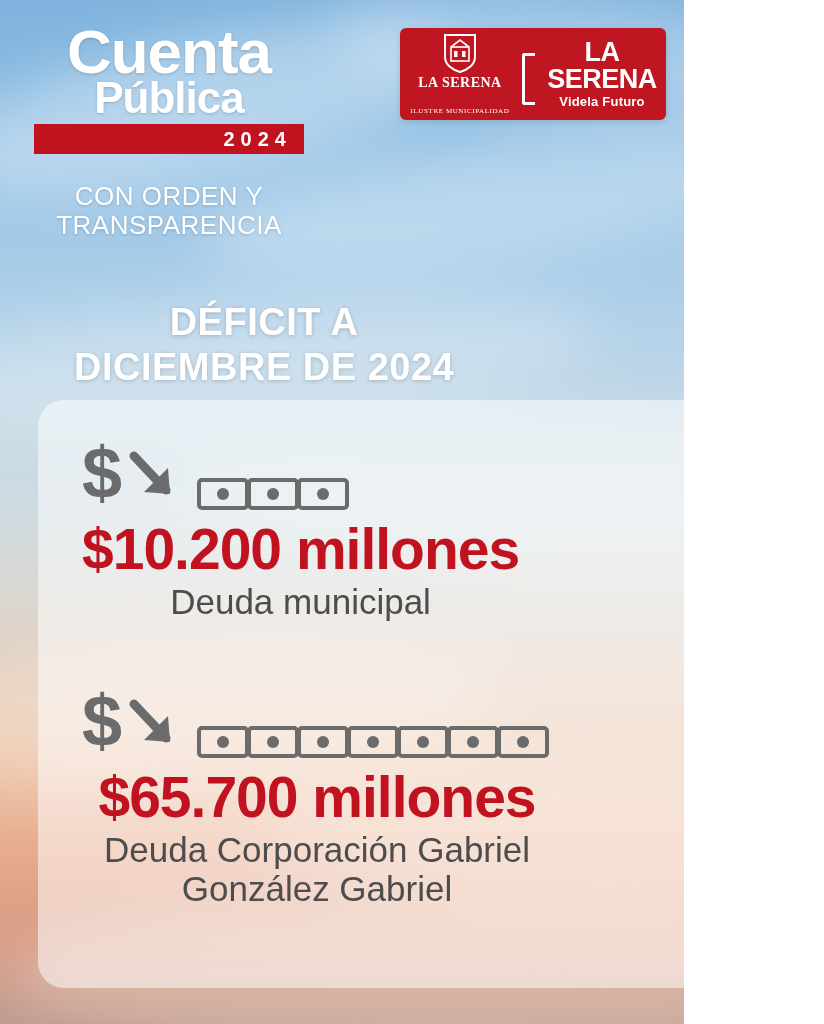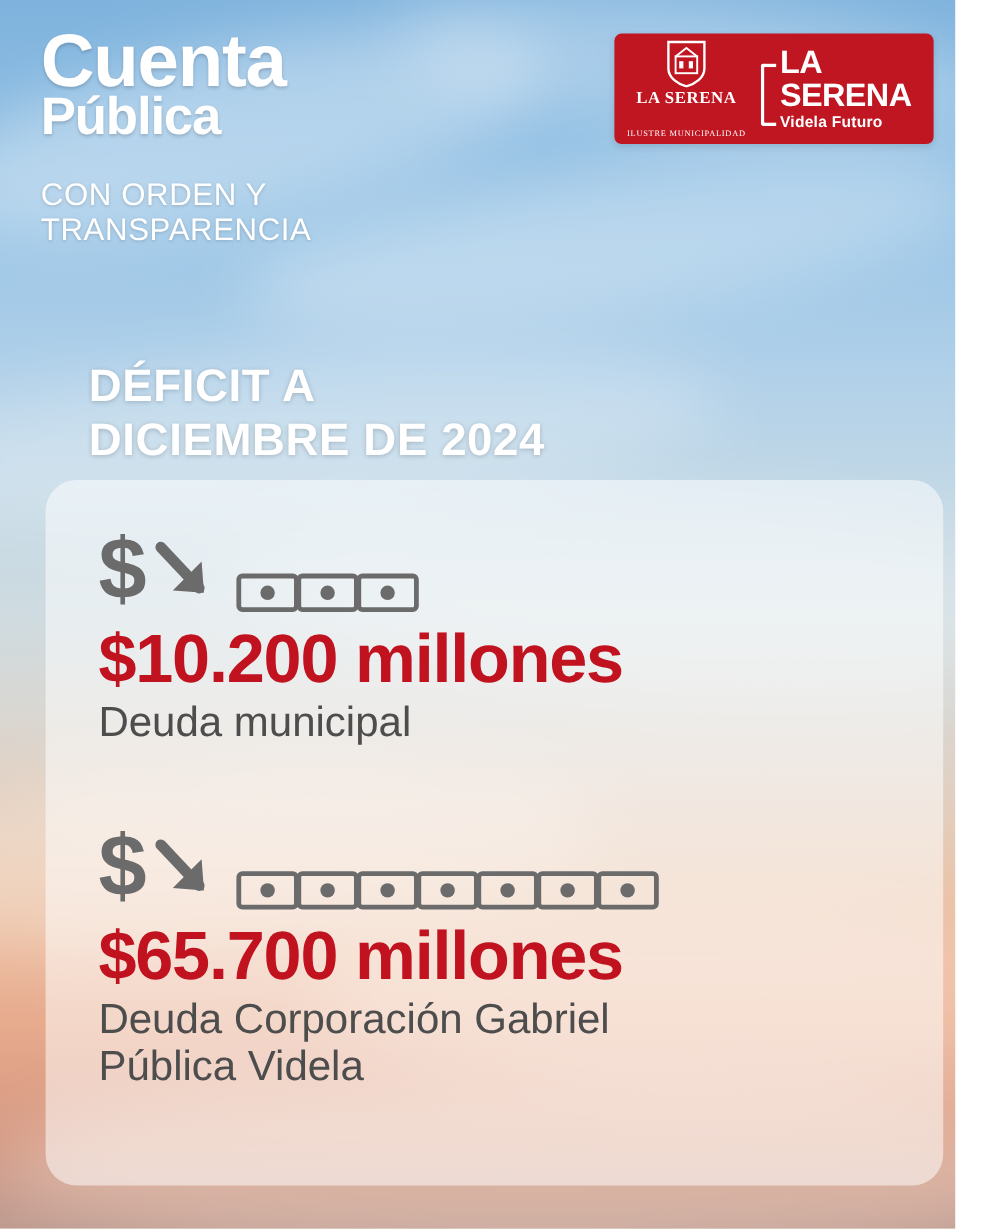--- a/index.html
+++ b/index.html
@@ -7,40 +7,41 @@
     padding: 0;
   }
   body {
     width: 824px;
     height: 1024px;
     font-family: "Liberation Sans", sans-serif;
     overflow: hidden;
   }
   .poster {
     position: relative;
-    width: 796px;
+    width: 684px;
     height: 1024px;
     overflow: hidden;
     background:
       linear-gradient(to bottom,
         #7fb3dd 0%,
         #8cbce2 10%,
         #9cc6e6 20%,
         #b0d0e9 30%,
         #c2d8e6 40%,
         #cfdbe0 50%,
         #d9d7d2 58%,
         #e2cfc0 65%,
         #e9c5ab 72%,
         #eab79a 78%,
         #e7ab8e 83%,
         #dfa187 88%,
         #d49b86 93%,
         #c79a8c 97%,
         #bd9a8f 100%);
+    text-align: center;
   }
   
   .cloud {
     position: absolute;
     border-radius: 50%;
     background: rgba(255,255,255,0.45);
     filter: blur(26px);
     pointer-events: none;
   }
   .c1 { left: -60px; top: 40px; width: 520px; height: 140px; background: rgba(255,255,255,0.35); transform: rotate(-12deg); }
@@ -245,20 +246,23 @@
   <div class="cloud c3"></div>
   <div class="cloud c4"></div>
   <div class="cloud c5"></div>
   <div class="cloud c6"></div>
   <div class="cloud c7"></div>
   <div class="cloud c8"></div>
 
   <div class="header-block">
     <div class="title-cuenta">Cuenta</div>
     <div class="title-publica">Pública</div>
+    <div class="year-bar">
+      <span>2024</span>
+    </div>
     <div class="subtitle">
       <div>CON ORDEN Y</div>
       <div>TRANSPARENCIA</div>
     </div>
   </div>
 
   <div class="logo-badge">
     <div class="crest-wrap">
       <svg class="crest-shield" viewBox="0 0 34 40">
         <path d="M2 2 H32 V24 C32 32 24 37 17 39 C10 37 2 32 2 24 Z" fill="none" stroke="#ffffff" stroke-width="2"></path>
@@ -347,18 +351,18 @@
           </svg>
           <svg class="bill" width="56" height="42" viewBox="0 0 56 42">
             <rect x="3" y="8" width="48" height="28" rx="3" fill="none" stroke="#6b6b6b" stroke-width="4"></rect>
             <circle cx="27" cy="22" r="6" fill="#6b6b6b"></circle>
           </svg>
         </div>
       </div>
       <div class="amount">$65.700 millones</div>
       <div class="caption">
         <div>Deuda Corporación Gabriel</div>
-        <div>Pública Videla</div>
+        <div>González Gabriel</div>
       </div>
     </div>
 
   </div>
 </div>
 
 </body></html>

